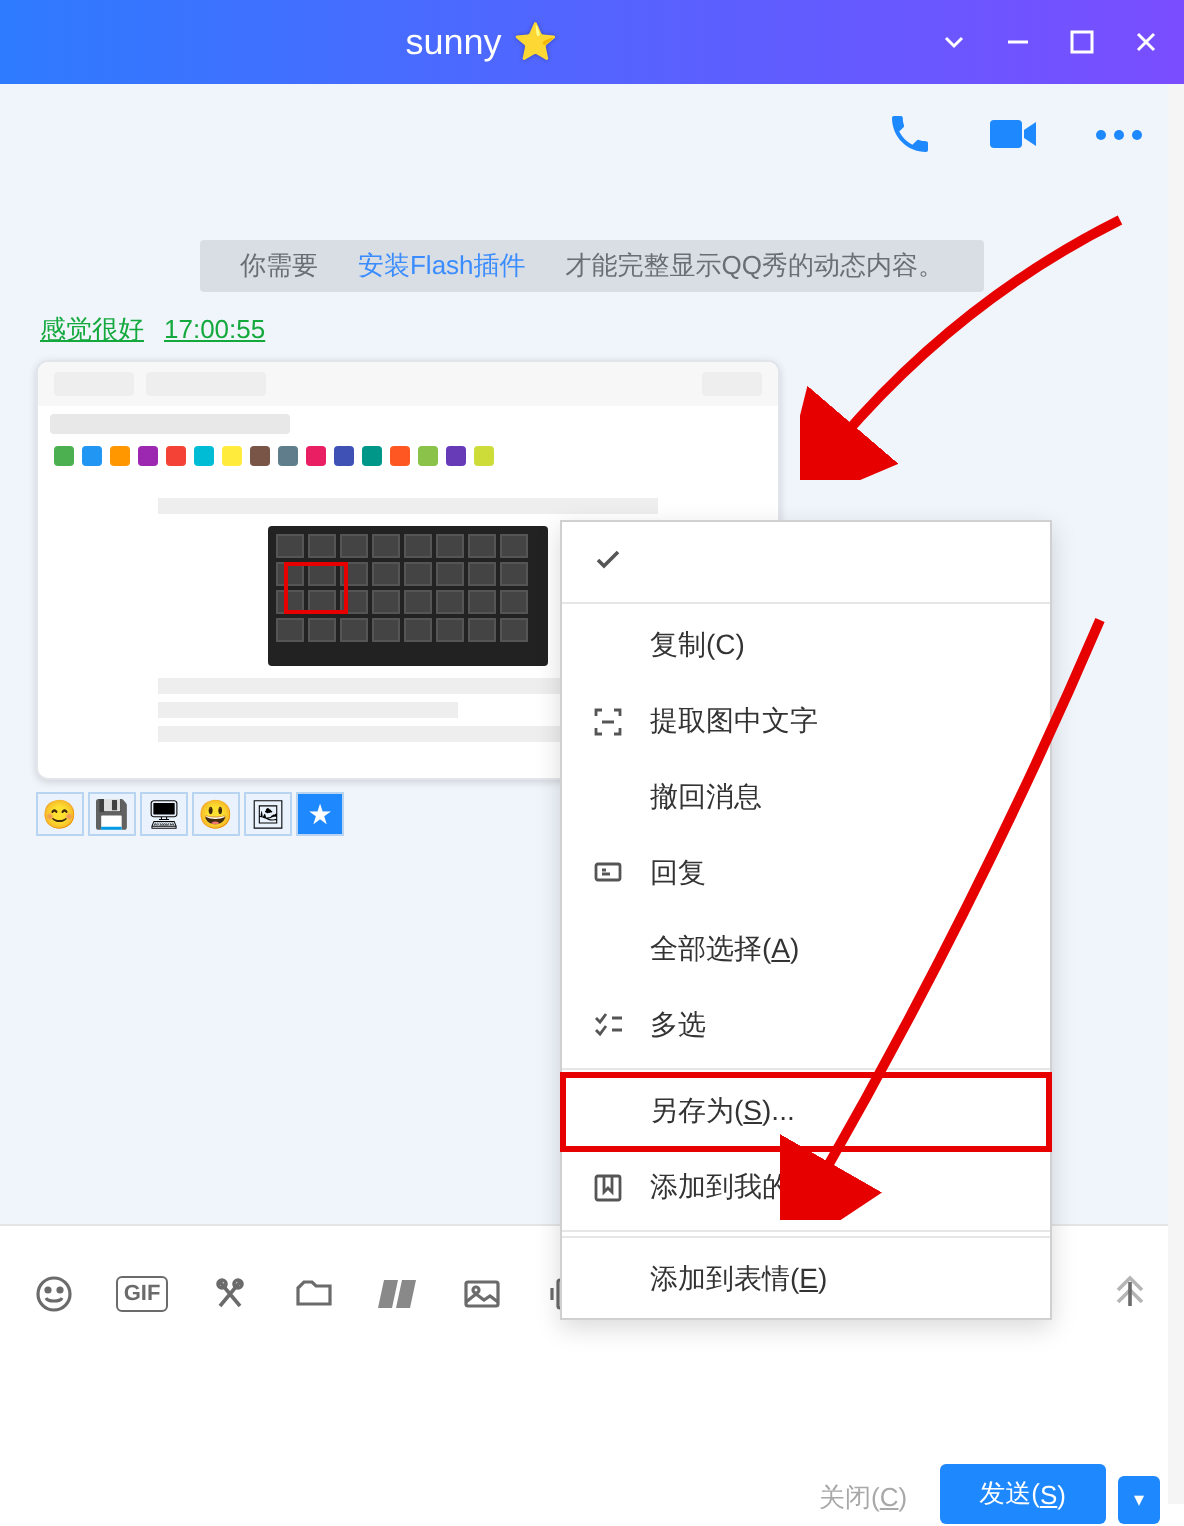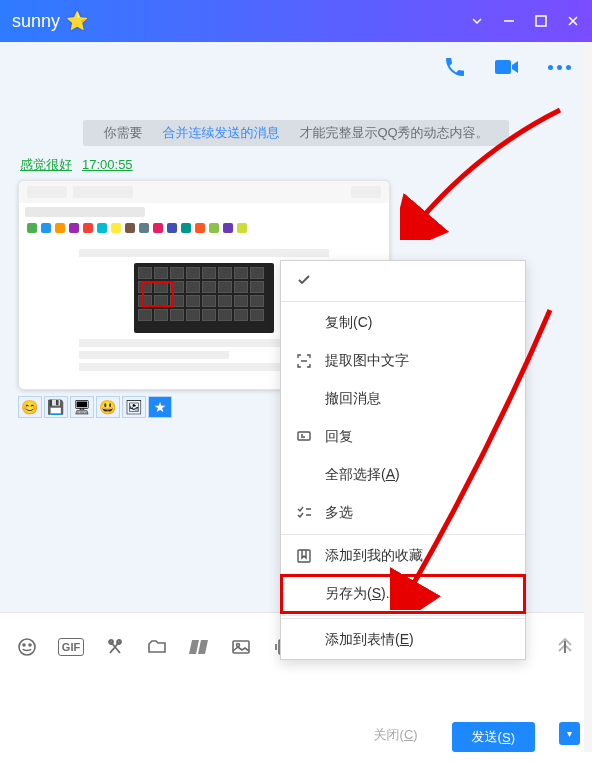--- a/index.html
+++ b/index.html
@@ -1,20 +1,20 @@
 <!DOCTYPE html>
 <html><head>
 <meta charset="utf-8">
 <style>
 * { margin:0; padding:0; box-sizing:border-box; font-family:"Microsoft YaHei",Arial,sans-serif; }
 body { width:592px; height:763px; background:#fff; position:relative; overflow:hidden; }
 
 
 .titlebar { height:42px; background:linear-gradient(90deg,#2e7bff 0%,#7a4dff 100%); display:flex; align-items:center; padding:0 12px; color:#fff; }
-.title-text { flex:1; text-align:center; font-size:18px; display:flex; align-items:center; gap:6px; }
+.title-text { flex:1; text-align:center; font-size:18px; display:flex; align-items:center; justify-content:center; gap:6px; }
 .star { filter:drop-shadow(0 0 1px rgba(0,0,0,.3)); }
 .winbtns { display:flex; gap:18px; }
 .winbtns span { cursor:pointer; font-size:14px; }
 .winbtns svg { display:block; }
 
 
 .callbar { height:50px; background:#f0f5fb; display:flex; justify-content:flex-end; align-items:center; gap:26px; padding-right:20px; }
 .callbar .ic { width:26px; height:26px; display:flex; align-items:center; justify-content:center; color:#1e88ff; }
 .dots { display:flex; gap:4px; }
 .dots i { width:5px; height:5px; border-radius:50%; background:#1e88ff; display:block; }
@@ -60,21 +60,21 @@
 
 
 .intoolbar { height:40px; border-top:1px solid #e5e5e5; display:flex; align-items:center; gap:20px; padding:0 16px; color:#6b6b6b; background:#fff; }
 .intoolbar .tb { width:22px; height:22px; display:flex; align-items:center; justify-content:center;margin-top:28px; }
 .intoolbar .tb.last { margin-left:auto; }
 
 
 .inputarea { height:70px; background:#fff; }
 
 
-.sendbar { height:40px; background:#fff; display:flex; align-items:flex-start; justify-content:flex-end; gap:24px; padding:0 12px; }
+.sendbar { height:40px; background:#fff; display:flex; align-items:flex-end; justify-content:flex-end; gap:6px; padding:0 12px; }
 .closebtn { color:#a8a8a8; font-size:13px; padding:4px 10px; }
 .sendbtn { background:#1e88ff; color:#fff; padding:6px 20px; border-radius:3px; font-size:13px; display:flex; align-items:center; }
 .sendsplit { background:#1e88ff; color:#fff; padding:6px 8px; border-radius:3px; font-size:10px; }
 
 
 .edge { position:absolute; right:0; top:42px; width:8px; height:710px; background:#f5f5f5; }
 </style>
 </head>
 <body>
 
@@ -122,21 +122,21 @@
   <div class="ic dots">
       <i></i>
       <i></i>
       <i></i>
     </div>
 </div>
 
 <div class="chat">
   <div class="notice">
     <span>
-      <span>你需要</span><span class="lk">合并连续发送的消息</span><span>才能完整显示QQ秀的动态内容。</span>
+      <span>你需要</span><span class="lk">安装Flash插件</span><span>才能完整显示QQ秀的动态内容。</span>
     </span>
   </div>
   <div class="metaline">
     <span>感觉很好</span><span class="time">17:00:55</span>
   </div>
 
   <div class="screenshot">
     <div class="ss-top">
         <div class="t" style="width:40px"></div>
         <div class="t" style="width:60px"></div>
@@ -265,33 +265,33 @@
     </div>
   <div class="row">
     <span class="ico">
         <svg width="16" height="16" viewBox="0 0 16 16" stroke="#555" fill="none" stroke-width="1.4">
           <path d="M2 4l2 2 3-4M2 10l2 2 3-4M10 4h5M10 10h5"></path>
         </svg>
       </span>
     <span>多选</span>
   </div>
   <div class="sep"></div>
+  <div class="row hl">
+      <span class="ico"></span>
+      <span><span>另存为(</span><span class="u-letter">S</span><span>)...</span></span>
+    </div>
   <div class="row">
     <span class="ico">
         <svg width="16" height="16" viewBox="0 0 16 16" stroke="#555" fill="none" stroke-width="1.4">
           <rect x="2" y="2" width="12" height="12" rx="1"></rect>
           <path d="M6 2v8l2-2 2 2V2"></path>
         </svg>
       </span>
     <span>添加到我的收藏</span>
   </div>
-  <div class="row hl">
-      <span class="ico"></span>
-      <span><span>另存为(</span><span class="u-letter">S</span><span>)...</span></span>
-    </div>
   <div class="sep"></div>
   <div class="sep"></div>
   <div class="row">
       <span class="ico"></span>
       <span><span>添加到表情(</span><span class="u-letter">E</span><span>)</span></span>
     </div>
 </div>
 
 <svg class="arrow" style="left:400px;top:100px" width="170" height="140">
   <defs>

